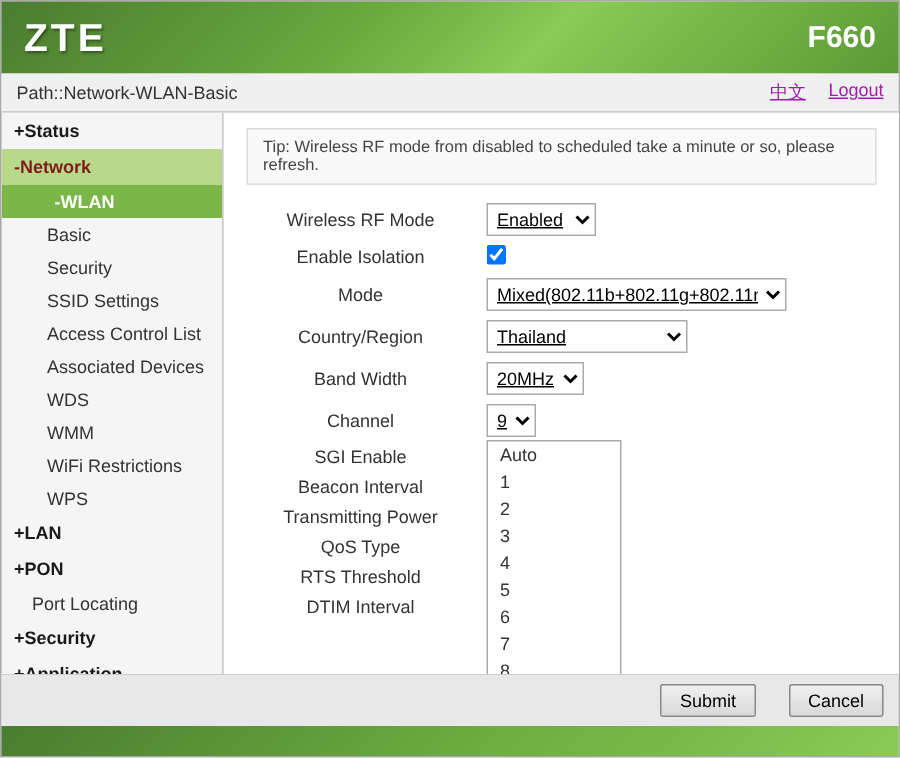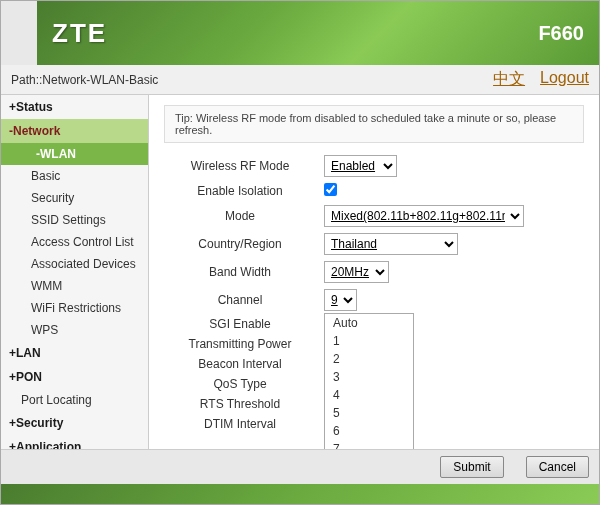--- a/index.html
+++ b/index.html
@@ -1,29 +1,29 @@
 <!DOCTYPE html>
 <html><head>
   <meta charset="utf-8">
   <style>
     * { margin: 0; padding: 0; box-sizing: border-box; }
     body { font-family: Arial, sans-serif; font-size: 12px; background: #d0d0d0; width: 600px; height: 505px; overflow: hidden; }
 
     .outer-wrapper { width: 600px; height: 505px; background: #e8e8e8; border: 1px solid #aaa; display: flex; flex-direction: column; }
 
     
-    .header { background: linear-gradient(135deg, #4a7c2f 0%, #6aaa3f 40%, #8aca55 60%, #5a9a35 100%); height: 64px; display: flex; align-items: center; justify-content: space-between; padding: 0 15px; margin-left: 36px; }
+    .header { background: linear-gradient(135deg, #4a7c2f 0%, #6aaa3f 40%, #8aca55 60%, #5a9a35 100%); height: 48px; display: flex; align-items: center; justify-content: space-between; padding: 0 15px; }
     .header-logo { color: white; font-size: 26px; font-weight: bold; letter-spacing: 2px; text-shadow: 1px 1px 2px rgba(0,0,0,0.4); }
     .header-model { color: white; font-size: 20px; font-weight: bold; }
 
     
     .topbar { background: #f0f0f0; border-bottom: 1px solid #ccc; padding: 4px 10px; display: flex; justify-content: space-between; align-items: center; }
     .topbar-path { font-size: 12px; color: #333; }
     .topbar-right { display: flex; gap: 15px; }
-    .topbar-lang, .topbar-logout { font-size: 16px; color: #a16207; cursor: pointer; text-decoration: underline; }
+    .topbar-lang, .topbar-logout { font-size: 12px; color: #a21caf; cursor: pointer; text-decoration: underline; }
 
     
     .content-area { display: flex; flex: 1; overflow: hidden; }
 
     
     .sidebar { width: 148px; background: #f5f5f5; border-right: 1px solid #ccc; overflow-y: auto; flex-shrink: 0; }
     .sidebar-item { padding: 4px 8px; cursor: pointer; font-size: 12px; color: #333; }
     .sidebar-item.active { background: #7ab648; color: white; }
     .sidebar-item.parent { font-weight: bold; color: #1a1a1a; padding: 5px 8px; }
     .sidebar-item.child { padding-left: 20px; }
@@ -75,20 +75,21 @@
 
     <div class="sidebar">
       <div class="sidebar-item parent">+Status</div>
       <div class="sidebar-item parent" style="background:#b8d88a; color:#7f1d1d; font-weight:bold;">-Network</div>
       <div class="sidebar-item child active" style="background:#7ab648; color:white; font-weight:bold;padding-left:35px;">-WLAN</div>
       <div class="sidebar-item child2">Basic</div>
       <div class="sidebar-item child2">Security</div>
       <div class="sidebar-item child2">SSID Settings</div>
       <div class="sidebar-item child2">Access Control List</div>
       <div class="sidebar-item child2">Associated Devices</div>
+      <div class="sidebar-item child2">WDS</div>
       <div class="sidebar-item child2">WMM</div>
       <div class="sidebar-item child2">WiFi Restrictions</div>
       <div class="sidebar-item child2">WPS</div>
       <div class="sidebar-item parent">+LAN</div>
       <div class="sidebar-item parent">+PON</div>
       <div class="sidebar-item child">Port Locating</div>
       <div class="sidebar-item parent">+Security</div>
       <div class="sidebar-item parent">+Application</div>
 
     </div>
@@ -163,25 +164,25 @@
 
           </div>
         </div>
       </div>
 
       <div class="form-row">
         <div class="form-label">SGI Enable</div>
         <div class="form-control"></div>
       </div>
       <div class="form-row">
+        <div class="form-label">Beacon Interval</div>
+        <div class="form-control"></div>
+      </div>
+      <div class="form-row">
         <div class="form-label">Transmitting Power</div>
-        <div class="form-control"></div>
-      </div>
-      <div class="form-row">
-        <div class="form-label">Beacon Interval</div>
         <div class="form-control"></div>
       </div>
       <div class="form-row">
         <div class="form-label">QoS Type</div>
         <div class="form-control"></div>
       </div>
       <div class="form-row">
         <div class="form-label">RTS Threshold</div>
         <div class="form-control"></div>
       </div>

